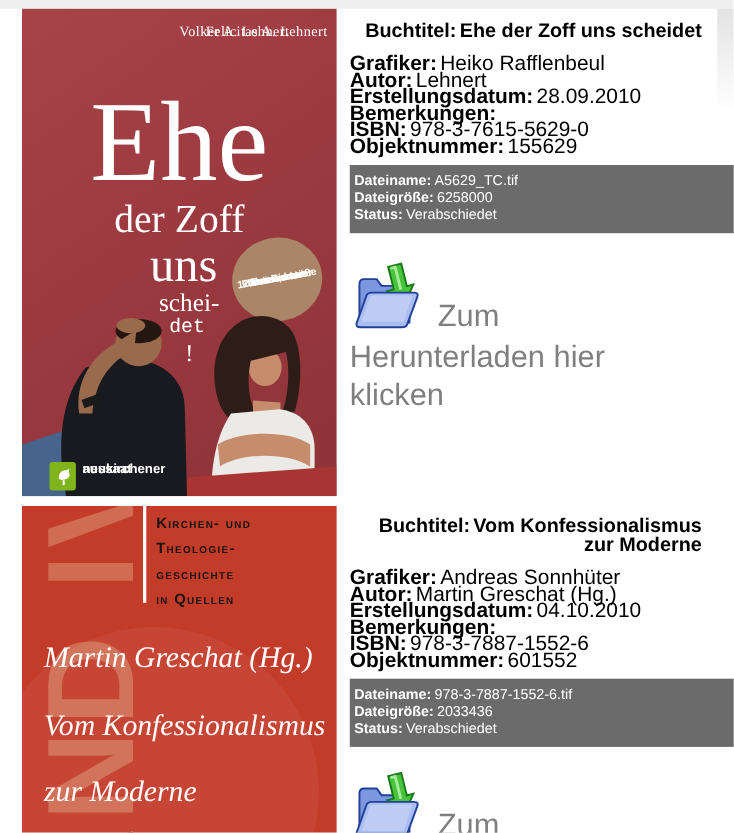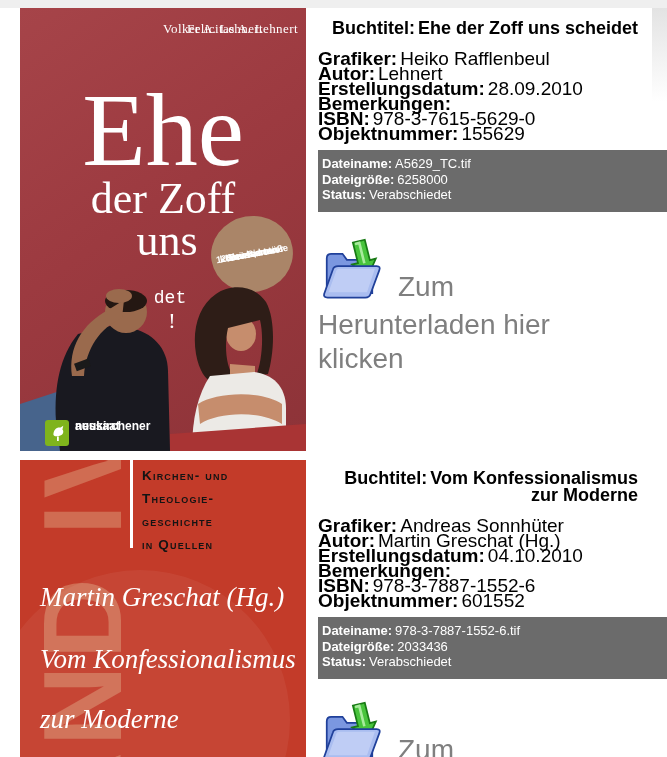--- a/index.html
+++ b/index.html
@@ -25,21 +25,21 @@
     background:linear-gradient(145deg,var(--cover1_bg_light) 0%,var(--cover1_bg) 45%,#8d3338 100%);}
   .cover2{top:460px;height:297px;background:var(--cover2_bg);}
   .cover *{position:absolute;}
 
   .c1-authors{top:13px;left:0;width:100%;text-align:center;color:var(--cover_text);
     font-family:"Liberation Serif",serif;font-size:13px;letter-spacing:.4px;}
   .c1-authors .a2{margin-left:24px;}
   .serifline{left:0;width:100%;text-align:center;color:var(--cover_text);
     font-family:"Liberation Serif",serif;}
   .t-ehe{top:72px;font-size:104px;line-height:100px;}
-  .t-derzoff{top:170px;font-size:44px;line-height:42px;}
+  .t-derzoff{top:170px;font-size:36px;line-height:42px;}
   .t-uns{top:212px;font-size:44px;line-height:42px;padding-left:8px;}
   .t-schei{top:256px;font-size:23px;line-height:23px;padding-left:18px;}
   .t-det{top:281px;font-size:18px;line-height:18px;padding-left:14px;font-family:Liberation Mono, monospace;}
   .t-excl{top:303px;font-size:22px;line-height:20px;padding-left:18px;}
 
   .c1-badge{left:191px;top:208px;width:82px;height:76px;border-radius:50%;
     background:var(--cover1_badge);transform:rotate(-10deg);
     display:flex;flex-direction:column;justify-content:center;align-items:center;
     color:#fff;font-weight:bold;font-size:9.5px;line-height:11.5px;text-align:center;}
 
@@ -84,20 +84,21 @@
 <div class="topshade"></div>
 
 <div class="cover cover1">
   <div class="c1-authors">
     <span class="a1">Volker A. Lehnert</span>
       <span class="a2">Felicitas A. Lehnert</span>
   </div>
   <div class="serifline t-ehe">Ehe</div>
   <div class="serifline t-derzoff">der Zoff</div>
   <div class="serifline t-uns">uns</div>
+  <div class="serifline t-schei">schei-</div>
   <div class="serifline t-det">det</div>
   <div class="serifline t-excl">!</div>
 
   <div class="c1-badge">
     <div>Was Sie tun</div>
     <div>können, bevor</div>
     <div>Sie was tun</div>
     <div>müssen –</div>
     <div>12 Denkanstöße</div>
   </div>

